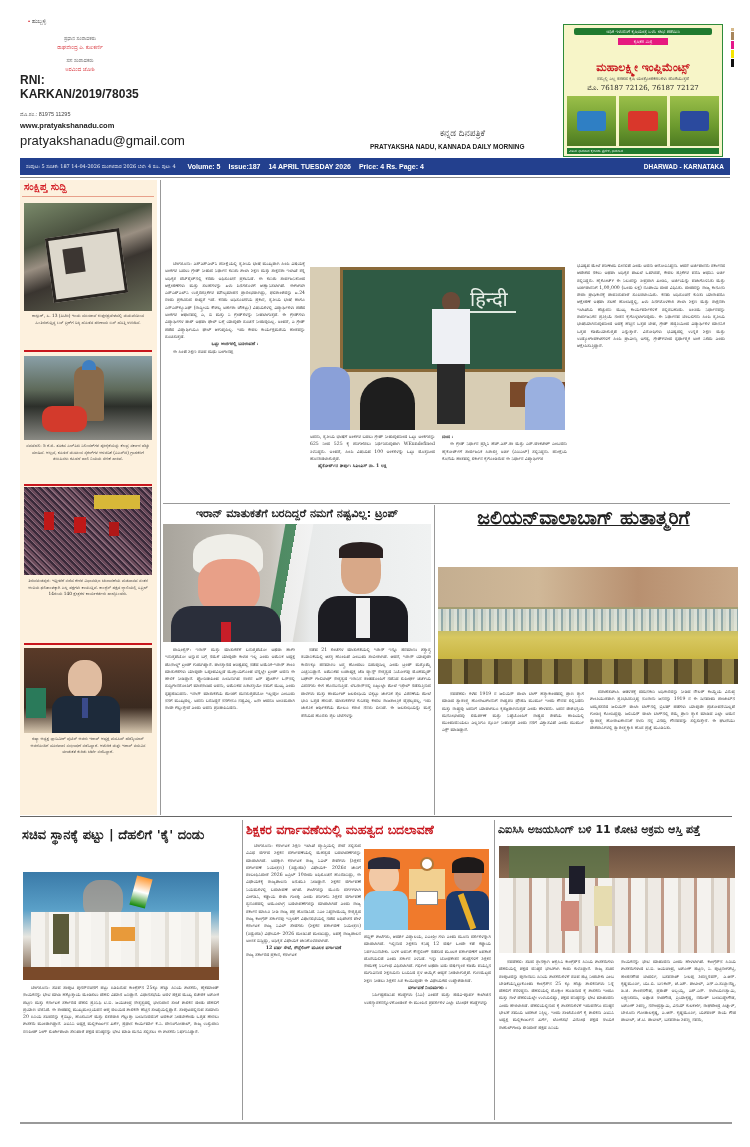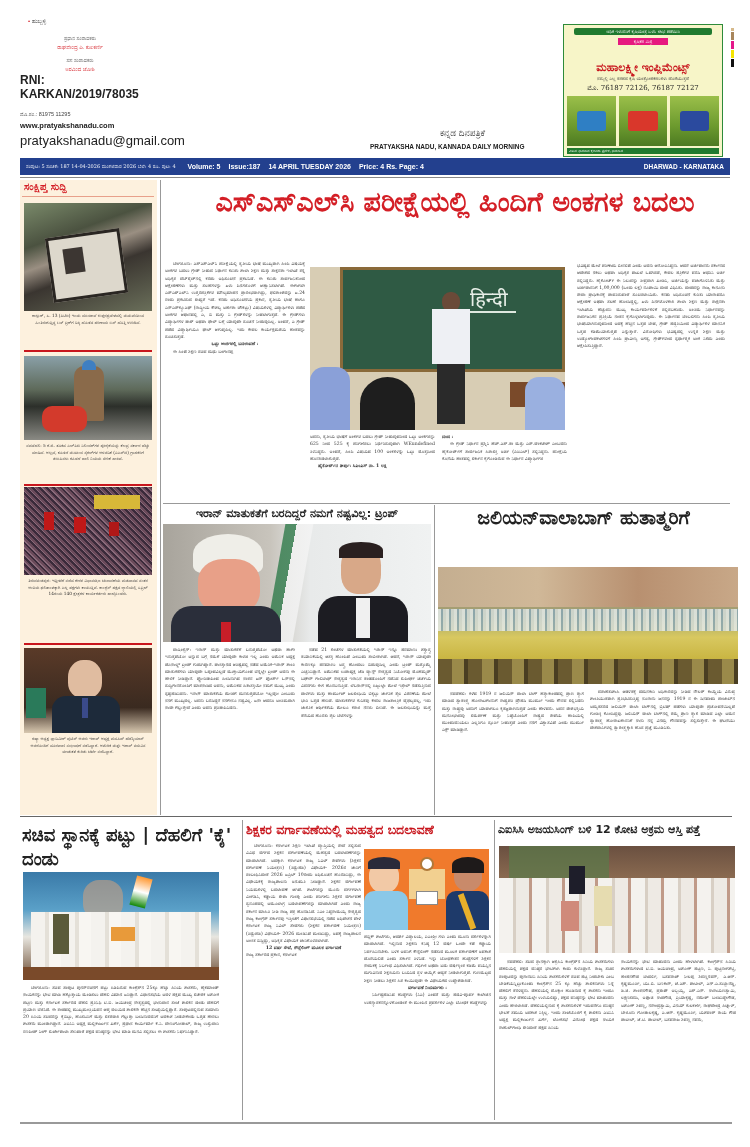--- a/index.html
+++ b/index.html
@@ -152,21 +152,20 @@
   <div style="position:absolute;left:44px;top:12px;width:34px;height:38px;background:#e0bca0;border-radius:45% 45% 40% 40%;"></div>
   <div style="position:absolute;left:28px;top:48px;width:68px;height:37px;background:#1d2a3a;border-radius:14px 14px 0 0;"></div>
   <div style="position:absolute;left:58px;top:50px;width:6px;height:20px;background:#3a4a8a;"></div>
   <div style="position:absolute;left:2px;top:40px;width:20px;height:30px;background:#2a7a5a;"></div>
 </div>
 <div class="brief-cap" style="top:736px;">ರಷ್ಯಾ ಅಧ್ಯಕ್ಷ ವ್ಲಾಡಿಮಿರ್ ಪುಟಿನ್ ಅವರು ಇರಾನ್ ಅಧ್ಯಕ್ಷ ಮಸೂದ್ ಪೆಜೆಶ್ಕಿಯಾನ್ ಅವರೊಂದಿಗೆ ದೂರವಾಣಿ ಸಂಭಾಷಣೆ ನಡೆಸಿದ್ದಾರೆ. ಅಮೆರಿಕ ಮತ್ತು ಇರಾನ್ ನಡುವಿನ ಮಾತುಕತೆ ಕುರಿತು ಚರ್ಚೆ ನಡೆಸಿದ್ದಾರೆ.</div>
 
 <div class="vline" style="left:160px;top:180px;height:635px;"></div>
 
 <div class="headline-main">
-  <div>ಎಸ್‌ಎಸ್‌ಎಲ್‌ಸಿ ಪರೀಕ್ಷೆಯಲ್ಲಿ ಹಿಂದಿಗೆ ಅಂಕಗಳ ಬದಲು</div>
 </div>
 
 <div style="position:absolute;left:165px;top:260px;width:140px;height:240px;overflow:hidden;">
   <p class="col-text">ಬೆಂಗಳೂರು: ಎಸ್‌ಎಸ್‌ಎಲ್‌ಸಿ ಪರೀಕ್ಷೆಯಲ್ಲಿ ತೃತೀಯ ಭಾಷೆ ಮುಖ್ಯವಾಗಿ ಹಿಂದಿ ವಿಷಯಕ್ಕೆ ಅಂಕಗಳ ಬದಲು ಗ್ರೇಡ್ ನೀಡುವ ನಿರ್ಧಾರ ಕುರಿತು ಶಾಲಾ ಶಿಕ್ಷಣ ಮತ್ತು ಸಾಕ್ಷರತಾ ಇಲಾಖೆ ತನ್ನ ಅಧಿಕೃತ ವೆಬ್‌ಸೈಟ್‌ನಲ್ಲಿ ಕರಡು ಅಧಿಸೂಚನೆ ಪ್ರಕಟಿಸಿದೆ. ಈ ಕುರಿತು ಸಾರ್ವಜನಿಕರಿಂದ ಆಕ್ಷೇಪಣೆಗಳು ಮತ್ತು ಸಲಹೆಗಳನ್ನು ಏಳು ದಿನಗಳೊಳಗೆ ಆಹ್ವಾನಿಸಲಾಗಿದೆ. ಈಗಾಗಲೇ ಎಸ್‌ಎಸ್‌ಎಲ್‌ಸಿ ಉತ್ತರಪತ್ರಿಕೆಗಳ ಮೌಲ್ಯಮಾಪನ ಪ್ರಾರಂಭವಾಗಿದ್ದು, ಫಲಿತಾಂಶವನ್ನು ಏ.24 ರಂದು ಪ್ರಕಟಿಸುವ ಸಾಧ್ಯತೆ ಇದೆ. ಕರಡು ಅಧಿಸೂಚನೆಯ ಪ್ರಕಾರ, ತೃತೀಯ ಭಾಷೆ ಹಾಗೂ ಎನ್‌ಎಸ್‌ಕ್ಯೂಎಫ್ (ರಾಷ್ಟ್ರೀಯ ಕೌಶಲ್ಯ ಅರ್ಹತಾ ಚೌಕಟ್ಟು) ವಿಷಯಗಳಲ್ಲಿ ವಿದ್ಯಾರ್ಥಿಗಳು ಪಡೆದ ಅಂಕಗಳ ಆಧಾರದಲ್ಲಿ ಎ, ಬಿ ಮತ್ತು ಸಿ ಗ್ರೇಡ್‌ಗಳನ್ನು ನೀಡಲಾಗುತ್ತದೆ. ಈ ಗ್ರೇಡ್‌ಗಳು ವಿದ್ಯಾರ್ಥಿಗಳ ಪಾಸ್ ಅಥವಾ ಫೇಲ್ ಬಗ್ಗೆ ಯಾವುದೇ ಸೂಚನೆ ನೀಡುವುದಿಲ್ಲ. ಅಂದರೆ, ಎ ಗ್ರೇಡ್ ಪಡೆದ ವಿದ್ಯಾರ್ಥಿಯೂ ಫೇಲ್ ಆಗುವುದಿಲ್ಲ. ಇದು ಕೇವಲ ಕಾರ್ಯಕ್ಷಮತೆಯ ಹಂತವನ್ನು ಸೂಚಿಸುತ್ತದೆ.</p>
   <p class="col-text" style="text-align:center;font-weight:bold;text-indent:0;">ಒಟ್ಟು ಅಂಕಗಳಲ್ಲಿ ಬದಲಾವಣೆ :</p>
   <p class="col-text">ಈ ಹಿಂದೆ ಶಿಕ್ಷಣ ಸಚಿವ ಮಧು ಬಂಗಾರಪ್ಪ</p>
 </div>
 
 <div class="img" style="left:310px;top:267px;width:255px;height:163px;background:#d8cdb4;">
   <div style="position:absolute;left:30px;top:0;width:225px;height:105px;background:#2f5a44;border:3px solid #8a6a3a;"></div>
@@ -209,38 +208,38 @@
 </div>
 <div style="position:absolute;left:165px;top:646px;width:130px;height:168px;overflow:hidden;">
   <p class="col-text">ವಾಷಿಂಗ್ಟನ್: ಇರಾನ್ ಮತ್ತು ಮಾತುಕತೆಗೆ ಬರುತ್ತದೆಯೋ ಅಥವಾ ಹಾಗೇ ಇರುತ್ತದೆಯೋ ಅನ್ನುವ ಬಗ್ಗೆ ನಮಗೆ ಯಾವುದೇ ಕಾಳಜಿ ಇಲ್ಲ ಎಂದು ಅಮೆರಿಕ ಅಧ್ಯಕ್ಷ ಡೊನಾಲ್ಡ್ ಟ್ರಂಪ್ ಗುಡುಗಿದ್ದಾರೆ. ಪಾಕಿಸ್ತಾನದ ಆತಿಥ್ಯದಲ್ಲಿ ನಡೆದ ಅಮೆರಿಕ-ಇರಾನ್ ಶಾಂತಿ ಮಾತುಕತೆಗಳು ಯಾವುದೇ ಒಪ್ಪಂದವಿಲ್ಲದೆ ಮುಕ್ತಾಯಗೊಂಡ ಬೆನ್ನಲ್ಲೇ ಟ್ರಂಪ್ ಅವರು ಈ ಹೇಳಿಕೆ ನೀಡಿದ್ದಾರೆ. ಫ್ಲೋರಿಡಾದಿಂದ ಹಿಂದಿರುಗಿದ ನಂತರ ಏರ್ ಫೋರ್ಸ್ ಒನ್‌ನಲ್ಲಿ ಸುದ್ದಿಗಾರರೊಂದಿಗೆ ಮಾತನಾಡಿದ ಅವರು, ಅಮೆರಿಕದ ಹಿತಾಸಕ್ತಿಯೇ ನಮಗೆ ಮುಖ್ಯ ಎಂದು ಸ್ಪಷ್ಟಪಡಿಸಿದರು. ಇರಾನ್ ಮಾತುಕತೆಯ ಮೇಜಿಗೆ ಮರಳುತ್ತದೆಯೋ ಇಲ್ಲವೋ ಎಂಬುದು ನನಗೆ ಮುಖ್ಯವಲ್ಲ. ಅವರು ಬರದಿದ್ದರೆ ನನಗೇನೂ ನಷ್ಟವಿಲ್ಲ. ಏನೇ ಆದರೂ ಅಂತಿಮವಾಗಿ ನಾವೇ ಗೆಲ್ಲುತ್ತೇವೆ ಎಂದು ಅವರು ಪ್ರತಿಪಾದಿಸಿದರು.</p>
 </div>
 <div style="position:absolute;left:301px;top:646px;width:130px;height:168px;overflow:hidden;">
   <p class="col-text">ನಡೆದ 21 ಗಂಟೆಗಳ ಮಾತುಕತೆಯಲ್ಲಿ ಇರಾನ್ ಇನ್ನೂ ಪರಮಾಣು ಶಸ್ತ್ರಾಸ್ತ್ರ ತಯಾರಿಕೆಯಲ್ಲಿ ಆಸಕ್ತಿ ಹೊಂದಿದೆ ಎಂಬುದು ಸಾಬೀತಾಗಿದೆ. ಆದರೆ, ಇರಾನ್ ಯಾವುದೇ ಕಾರಣಕ್ಕೂ ಪರಮಾಣು ಅಸ್ತ್ರ ಹೊಂದಲು ಬಿಡುವುದಿಲ್ಲ ಎಂದು ಟ್ರಂಪ್ ಮತ್ತೊಮ್ಮೆ ಎಚ್ಚರಿಸಿದ್ದಾರೆ. ಅಮೆರಿಕದ ಉಪಾಧ್ಯಕ್ಷ ಜೆಡಿ ವ್ಯಾನ್ಸ್ ನೇತೃತ್ವದ ನಿಯೋಗವು ಮೊಹಮ್ಮದ್ ಬಘೇರ್ ಗಾಲಿಬಾಫ್ ನೇತೃತ್ವದ ಇರಾನಿನ ತಂಡದೊಂದಿಗೆ ನಡೆಸಿದ ಸುದೀರ್ಘ ಚರ್ಚೆಯ ವಿವರಗಳು ಈಗ ಹೊರಬರುತ್ತಿವೆ. ಲೆಬನಾನ್‌ನಲ್ಲಿ ಹಿಜ್ಬುಲ್ಲಾ ಮೇಲೆ ಇಸ್ರೇಲ್ ನಡೆಸುತ್ತಿರುವ ದಾಳಿಗಳು ಮತ್ತು ಹಾರ್ಮುಜ್ ಜಲಸಂಧಿಯ ಬಿಕ್ಕಟ್ಟು ಜಾಗತಿಕ ತೈಲ ವಿತರಣೆಯ ಮೇಲೆ ಭಾರಿ ಒತ್ತಡ ಹೇರಿದೆ. ಮಾತುಕತೆಗಳ ಕುಸಿತವು ಕೇವಲ ರಾಜತಾಂತ್ರಿಕ ವೈಫಲ್ಯವಲ್ಲ, ಇದು ಜಾಗತಿಕ ಆರ್ಥಿಕತೆಯ ಮೇಲೂ ಕರಾಳ ನೆರಳು ಬೀರಿದೆ. ಈ ಜಲಸಂಧಿಯನ್ನು ಮತ್ತೆ ತೆರೆಯದ ಹೊರತು ತೈಲ ಬೆಲೆಗಳನ್ನು</p>
 </div>
 
 <div class="vline" style="left:434px;top:505px;height:310px;"></div>
 
-<div class="hl2" style="left:437px;top:504px;width:293px;font-size:19px;line-height:26px;text-align:center;">
+<div class="hl2" style="left:437px;top:504px;width:293px;font-size:19px;line-height:26px;text-align:center;text-decoration:underline;">
   <div>ಜಲಿಯನ್‌ವಾಲಾಬಾಗ್ ಹುತಾತ್ಮರಿಗೆ</div>
 </div>
 <div class="img" style="left:438px;top:567px;width:300px;height:117px;background:linear-gradient(180deg,#c9b89a 0%,#b89a78 25%,#9aa070 40%,#d8c860 60%,#c8b440 80%,#8a7a3a 100%);">
   <div style="position:absolute;left:0;top:0;width:300px;height:40px;background:linear-gradient(90deg,#c4ae90,#d0b898,#b89070,#c8a888);"></div>
   <div style="position:absolute;left:0;top:42px;width:300px;height:22px;background:repeating-linear-gradient(90deg,#e8eef0 0 3px,#8aa8b8 3px 5px,#d8e0e0 5px 8px);opacity:.8;"></div>
   <div style="position:absolute;left:0;top:92px;width:300px;height:25px;background:repeating-linear-gradient(90deg,#6a5a30 0 14px,#9a8a4a 14px 26px,#4a3e22 26px 30px);"></div>
 </div>
 <div style="position:absolute;left:442px;top:690px;width:142px;height:124px;overflow:hidden;">
   <p class="col-text">ನವದೆಹಲಿ: ಕಳೆದ 1919 ರ ಜಲಿಯನ್ ವಾಲಾ ಬಾಗ್ ಹತ್ಯಾಕಾಂಡದಲ್ಲಿ ಪ್ರಾಣ ತ್ಯಾಗ ಮಾಡಿದ ಸ್ವಾತಂತ್ರ್ಯ ಹೋರಾಟಗಾರರಿಗೆ ರಾಷ್ಟ್ರಪತಿ ದ್ರೌಪದಿ ಮುರ್ಮು ಇಂದು ಗೌರವ ಸಲ್ಲಿಸಿದರು ಮತ್ತು ರಾಷ್ಟ್ರವು ಅವರಿಗೆ ಯಾವಾಗಲೂ ಕೃತಜ್ಞವಾಗಿರುತ್ತದೆ ಎಂದು ಹೇಳಿದರು. ಅವರ ದೇಶಭಕ್ತಿಯ ಮನೋಭಾವವು ಸಮರ್ಪಣೆ ಮತ್ತು ನಿಷ್ಠೆಯೊಂದಿಗೆ ರಾಷ್ಟ್ರದ ಸೇವೆಯ ಹಾದಿಯಲ್ಲಿ ಮುಂದುವರಿಯಲು ಎಲ್ಲರಿಗೂ ಸ್ಫೂರ್ತಿ ನೀಡುತ್ತದೆ ಎಂದು ನನಗೆ ವಿಶ್ವಾಸವಿದೆ ಎಂದು ಮುರ್ಮು ಎಕ್ಸ್ ಮಾಡಿದ್ದಾರೆ.</p>
 </div>
 <div style="position:absolute;left:590px;top:688px;width:145px;height:126px;overflow:hidden;">
   <p class="col-text">ವಸಾಹತುಶಾಹಿ ಆಡಳಿತಕ್ಕೆ ದಮನಕಾರಿ ಅಧಿಕಾರವನ್ನು ನೀಡಿದ ರೌಲತ್ ಕಾಯ್ದೆಯ ವಿರುದ್ಧ ಶಾಂತಿಯುತವಾಗಿ ಪ್ರತಿಭಟಿಸುತ್ತಿದ್ದ ನೂರಾರು ಜನರನ್ನು 1919 ರ ಈ ದಿನದಂದು ಪಂಜಾಬ್‌ನ ಅಮೃತಸರದ ಜಲಿಯನ್ ವಾಲಾ ಬಾಗ್‌ನಲ್ಲಿ ಬ್ರಿಟಿಷ್ ಪಡೆಗಳು ಯಾವುದೇ ಪ್ರಚೋದನೆಯಿಲ್ಲದೆ ಗುಂಡಿಕ್ಕಿ ಕೊಂದಿದ್ದವು. ಜಲಿಯನ್ ವಾಲಾ ಬಾಗ್‌ನಲ್ಲಿ ತಮ್ಮ ಪ್ರಾಣ ತ್ಯಾಗ ಮಾಡಿದ ಎಲ್ಲಾ ಅಮರ ಸ್ವಾತಂತ್ರ್ಯ ಹೋರಾಟಗಾರರಿಗೆ ನಾನು ನನ್ನ ವಿನಮ್ರ ಗೌರವವನ್ನು ಸಲ್ಲಿಸುತ್ತೇನೆ. ಈ ಘಟನೆಯು ದೇಶವಾಸಿಗಳಲ್ಲಿ ಸ್ವಾತಂತ್ರ್ಯಕ್ಕಾಗಿ ಹೊಸ ಪ್ರಜ್ಞೆ ಮೂಡಿಸಿತು.</p>
 </div>
 
 <div class="hline" style="left:20px;top:816px;width:712px;background:#666;"></div>
 
-<div class="hl2" style="left:22px;top:823px;width:215px;font-size:18px;line-height:24px;">
+<div class="hl2" style="left:22px;top:823px;width:215px;font-size:13px;line-height:24px;">
   <div>ಸಚಿವ ಸ್ಥಾನಕ್ಕೆ ಪಟ್ಟು | ದೆಹಲಿಗೆ 'ಕೈ' ದಂಡು</div>
 </div>
 <div class="img" style="left:23px;top:872px;width:196px;height:108px;background:linear-gradient(180deg,#3a7aa8 0%,#5aa0c8 35%,#e8e6e0 60%,#6a4a30 100%);">
   <div style="position:absolute;left:60px;top:8px;width:40px;height:40px;background:#caa080;border-radius:40%;opacity:.6;"></div>
   <div style="position:absolute;left:110px;top:5px;width:16px;height:30px;background:linear-gradient(180deg,#ff9933,#fff,#138808);transform:rotate(15deg);"></div>
   <div style="position:absolute;left:8px;top:40px;width:180px;height:55px;background:repeating-linear-gradient(90deg,#f4f2ee 0 14px,#e4e0d8 14px 18px,#f8f6f2 18px 30px);"></div>
   <div style="position:absolute;left:30px;top:42px;width:16px;height:40px;background:#5a5a3a;"></div>
   <div style="position:absolute;left:88px;top:55px;width:24px;height:14px;background:#e89a3a;"></div>
   <div style="position:absolute;left:0;top:95px;width:196px;height:13px;background:#7a4a2a;"></div>
 </div>
@@ -269,21 +268,21 @@
   <div style="position:absolute;left:100px;top:44px;width:6px;height:37px;background:#e8b02a;transform:rotate(-20deg);"></div>
 </div>
 <div style="position:absolute;left:364px;top:933px;width:127px;height:185px;overflow:hidden;">
   <p class="col-text" style="text-indent:0">ಪಬ್ಲಿಕ್ ಶಾಲೆಗಳು, ಆದರ್ಶ ವಿದ್ಯಾಲಯ, ಪಿಎಂಶ್ರೀ ಗಳು ಎಂದು ಮೂರು ವರ್ಗಗಳನ್ನಾಗಿ ಮಾಡಲಾಗಿದೆ. ಇಲ್ಲಿರುವ ಶಿಕ್ಷಕರು ಕನಿಷ್ಠ 12 ವರ್ಷ ಒಂದೇ ಕಡೆ ಕಡ್ಡಾಯ ನಿರ್ವಹಿಸಿರಬೇಕು. ಬಳಿಕ ಅವರಿಗೆ ಕೌನ್ಸೆಲಿಂಗ್ ನಡೆಸುವ ಮೂಲಕ ವರ್ಗಾವಣೆಗೆ ಅವಕಾಶ ದೊರೆಯಲಿದೆ ಎಂದು ಸರ್ಕಾರ ತಿಳಿಸಿದೆ. ಇನ್ನು ಬೋಧಕೇತರ ಹುದ್ದೆಗಳಿಗೆ ಶಿಕ್ಷಕರ ನೇಮಕಕ್ಕೆ ನಿರ್ಬಂಧ ವಿಧಿಸಲಾಗಿದೆ. ಗರ್ಭಿಣಿ ಅಥವಾ ಐದು ವರ್ಷಕ್ಕಿಂತ ಕಡಿಮೆ ವಯಸ್ಸಿನ ಮಗುವಿರುವ ಶಿಕ್ಷಕಿಯರು ಬಯಸಿದ ಸ್ಥಳ ಆಯ್ಕೆಗೆ ಆದ್ಯತೆ ನೀಡಲಾಗುತ್ತದೆ. ಗುಣಮಟ್ಟದ ಶಿಕ್ಷಣ ನೀಡಲು ಶಿಕ್ಷಕರ ಹಿತ ಕಾಯುವುದೇ ಈ ವಿಧೇಯಕದ ಉದ್ದೇಶವಾಗಿದೆ.</p>
   <p class="col-text" style="text-align:center;font-weight:bold;text-indent:0">ವರ್ಗಾವಣೆ ನಿಯಮಗಳು :</p>
   <p class="col-text">ನಿರ್ದಿಷ್ಟಪಡಿಸಿದ ಹುದ್ದೆಗಳು (ಸಿಎ) ಎಂದರೆ ಮತ್ತು ಪದವಿ-ಪೂರ್ವ ಕಾಲೇಜಿನ ಉಪನ್ಯಾಸಕರನ್ನೊಳಗೊಂಡಂತೆ ಈ ಮುಂದಿನ ಪ್ರವರ್ಗಗಳ ಎಲ್ಲಾ ಬೋಧಕ ಹುದ್ದೆಗಳನ್ನು</p>
 </div>
 
 <div class="vline" style="left:494px;top:820px;height:300px;"></div>
 
-<div class="hl2" style="left:498px;top:823px;width:240px;font-size:11px;">ಎಐಸಿಸಿ ಅಜಯಸಿಂಗ್ ಬಳಿ 12 ಕೋಟಿ ಅಕ್ರಮ ಆಸ್ತಿ ಪತ್ತೆ</div>
+<div class="hl2" style="left:498px;top:823px;width:240px;font-size:11px;">ಎಐಸಿಸಿ ಅಜಯಸಿಂಗ್ ಬಳಿ 11 ಕೋಟಿ ಅಕ್ರಮ ಆಸ್ತಿ ಪತ್ತೆ</div>
 <div class="img" style="left:499px;top:846px;width:236px;height:107px;background:linear-gradient(180deg,#6a5040 0%,#8a6a50 30%,#b89a80 100%);">
   <div style="position:absolute;left:10px;top:0;width:100px;height:40px;background:#5a7a4a;opacity:.7;"></div>
   <div style="position:absolute;left:0;top:32px;width:236px;height:75px;background:repeating-linear-gradient(90deg,#f4f2ee 0 14px,#d8cfc4 14px 17px,#eeeae4 17px 30px,#c09a88 30px 33px);"></div>
   <div style="position:absolute;left:70px;top:20px;width:16px;height:28px;background:#1e1e2a;"></div>
   <div style="position:absolute;left:62px;top:55px;width:18px;height:30px;background:#d08a7a;"></div>
   <div style="position:absolute;left:95px;top:40px;width:18px;height:40px;background:#e6dcb0;"></div>
 </div>
 <div style="position:absolute;left:499px;top:958px;width:115px;height:160px;overflow:hidden;">
   <p class="col-text">ನವದೆಹಲಿ: ಸಚಿವ ಸ್ಥಾನಕ್ಕಾಗಿ ಆಗ್ರಹಿಸಿ ಕಾಂಗ್ರೆಸ್‌ನ ಹಿರಿಯ ಶಾಸಕರುಗಳು ದೆಹಲಿಯಲ್ಲಿ ಪಕ್ಷದ ವರಿಷ್ಠರ ಭೇಟಿಗಾಗಿ ಕಾದು ಕುಳಿತಿದ್ದಾರೆ. ರಾಜ್ಯ ಸಚಿವ ಸಂಪುಟವನ್ನು ಪುನಾರಚಿಸಿ ಹಿರಿಯ ಶಾಸಕರುಗಳಿಗೆ ಸಚಿವ ಪಟ್ಟ ನೀಡಬೇಕು ಎಂಬ ಬೇಡಿಕೆಯನ್ನಿಟ್ಟುಕೊಂಡು ಕಾಂಗ್ರೆಸ್‌ನ 25 ಕ್ಕೂ ಹೆಚ್ಚು ಶಾಸಕರುಗಳು ನಿನ್ನೆ ದೆಹಲಿಗೆ ತೆರಳಿದ್ದರು. ದೆಹಲಿಯಲ್ಲಿ ಮೊಕ್ಕಾಂ ಹೂಡಿರುವ ಕೈ ಶಾಸಕರು ಇಂದೂ ಮತ್ತು ನಾಳೆ ದೆಹಲಿಯಲ್ಲೇ ಉಳಿಯಲಿದ್ದು, ಪಕ್ಷದ ವರಿಷ್ಠರನ್ನು ಭೇಟಿ ಮಾಡುವರು ಎಂದು ಹೇಳಲಾಗಿದೆ. ದೆಹಲಿಯಲ್ಲಿರುವ ಕೈ ಶಾಸಕರುಗಳಿಗೆ ಇದುವರೆಗೂ ವರಿಷ್ಠರ ಭೇಟಿಗೆ ಸಮಯ ಅವಕಾಶ ಸಿಕ್ಕಿಲ್ಲ. ಇಂದು ಸಂಜೆಯೊಳಗೆ ಕೈ ಶಾಸಕರು ಎಐಸಿಸಿ ಅಧ್ಯಕ್ಷ ಮಲ್ಲಿಕಾರ್ಜುನ ಖರ್ಗೆ, ಲೋಕಸಭೆ ವಿರೋಧ ಪಕ್ಷದ ನಾಯಕ ರಾಹುಲ್‌ಗಾಂಧಿ ಸೇರಿದಂತೆ ಪಕ್ಷದ ಹಿರಿಯ</p>
 </div>

